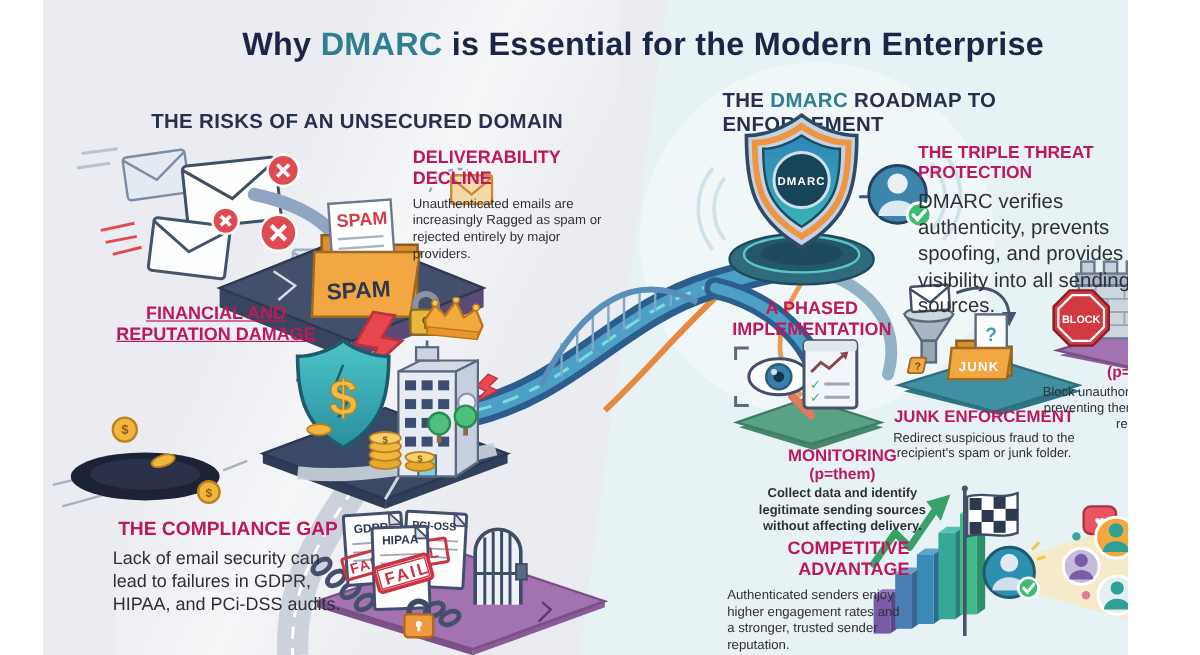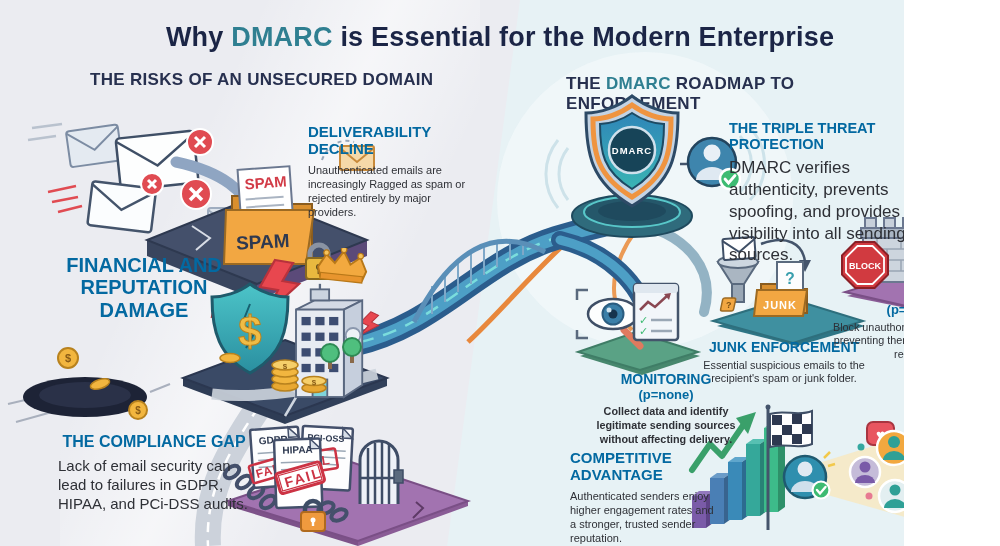--- a/index.html
+++ b/index.html
@@ -1,27 +1,27 @@
 <!DOCTYPE html>
 <html><head>
 <meta charset="utf-8">
 <style>
   html,body{margin:0;padding:0;}
   .canvas{position:relative;width:904px;height:546px;overflow:hidden;
-    background:#e7f2f5;font-family:"Liberation Sans","DejaVu Sans",sans-serif;}
+    background:#e7f2f5;font-family:"Liberation Sans","DejaVu Sans",sans-serif;margin-left:36px;}
   .bg-left{position:absolute;left:0;top:0;width:520px;height:546px;background:#ebecf1;
     clip-path:polygon(0 0,100% 0,86% 100%,0 100%);}
   .bg-sheen{position:absolute;left:60px;top:0;width:420px;height:546px;
     background:linear-gradient(115deg,rgba(255,255,255,0) 30%,rgba(255,255,255,.55) 50%,rgba(255,255,255,0) 70%);}
   .abs{position:absolute;}
   .title{left:0;top:22px;width:1000px;text-align:center;font-size:27px;font-weight:800;
     color:#1b2546;letter-spacing:.2px;}
   .accent{color:#2f7f91;}
   .sec-header{font-size:17px;font-weight:800;color:#27304f;letter-spacing:.3px;}
-  .blk-h{font-weight:800;color:#0369a1;line-height:1.12;}
+  .blk-h{font-weight:800;color:#be185d;line-height:1.12;}
   .blk-b{color:#2e3036;line-height:1.28;margin-top:5px;}
   .policy{display:block;font-weight:800;}
   .ctr{text-align:center;}
   .z2{z-index:2;}
   svg text{font-family:"Liberation Sans","DejaVu Sans",sans-serif;}
 </style>
 </head>
 <body>
 
 <div class="canvas">
@@ -50,21 +50,21 @@
         <line x1="497" y1="243" x2="497" y2="267"></line>
       <line x1="510" y1="242" x2="510" y2="260"></line>
         <line x1="523" y1="243" x2="523" y2="255"></line>
     </g>
     <path d="M 414,322 Q 470,212 545,252" stroke="#5a8fb8" stroke-width="5" fill="none"></path>
   </svg>
 
   <div class="abs title">
     <span>Why </span><span class="accent">DMARC</span><span> is Essential for the Modern Enterprise</span>
   </div>
-  <div class="abs sec-header" style="left:90px;top:70px;">THE RISKS OF AN UNSECURED DOMAIN</div>
+  <div class="abs sec-header" style="left:90px;top:92px;">THE RISKS OF AN UNSECURED DOMAIN</div>
   <div class="abs sec-header" style="left:566px;top:74px;">
     <span>THE </span><span class="accent">DMARC</span><span> ROADMAP TO ENFORCEMENT</span>
   </div>
 
   <svg class="abs" style="left:18px;top:100px" width="300" height="155" viewBox="0 0 300 155">
     <g stroke="#b9c2ce" stroke-width="2.5">
       <line x1="14" y1="28" x2="44" y2="24"></line>
         <line x1="10" y1="40" x2="38" y2="36"></line>
     </g>
     <g transform="rotate(-8 75 45)">
@@ -535,53 +535,56 @@
         <path d="M196,108 a11,9 0 0 1 22,0 z" fill="#2fa096"></path>
     </g>
   </svg>
 
   <div class="abs z2" style="left:308px;top:124px;width:168px;">
     <div class="blk-h" style="font-size:15px;">DELIVERABILITY DECLINE</div>
     <div class="blk-b" style="font-size:11px;">Unauthenticated emails are increasingly Ragged as spam or rejected entirely by major providers.</div>
   </div>
 
   <div class="abs ctr z2" style="left:38px;top:254px;width:212px;">
-    <div class="blk-h" style="font-size:20px;">FINANCIAL AND REPUTATION DAMAGE</div>
+    <div class="blk-h" style="font-size:15px;text-decoration:underline;">FINANCIAL AND REPUTATION DAMAGE</div>
   </div>
 
   <div class="abs z2" style="left:58px;top:433px;width:192px;">
     <div class="blk-h ctr" style="font-size:16px;">THE COMPLIANCE GAP</div>
     <div class="blk-b" style="font-size:15px;">Lack of email security can lead to failures in GDPR, HIPAA, and PCi-DSS audits.</div>
   </div>
 
   <div class="abs z2" style="left:729px;top:120px;width:215px;">
     <div class="blk-h" style="font-size:14.5px;">THE TRIPLE THREAT PROTECTION</div>
     <div class="blk-b" style="font-size:17px;">DMARC verifies authenticity, prevents spoofing, and provides visibility into all sending sources.</div>
   </div>
 
+  <div class="abs ctr z2" style="left:558px;top:250px;width:165px;">
+    <div class="blk-h" style="font-size:15px;">A PHASED IMPLEMENTATION</div>
+  </div>
 
   <div class="abs ctr z2" style="left:580px;top:372px;width:172px;">
     <div class="blk-h" style="font-size:14px;">
       <span>MONITORING</span>
-      <span class="policy" style="font-size:13px;">(p=none)</span>
+      <span class="policy" style="font-size:13px;">(p=them)</span>
     </div>
     <div class="blk-b" style="font-size:10.8px;margin-top:3px;font-weight:bold;">Collect data and identify legitimate sending sources without affecting delivery.</div>
   </div>
 
   <div class="abs ctr z2" style="left:694px;top:340px;width:180px;">
     <div class="blk-h" style="font-size:14px;">
       <span>JUNK ENFORCEMENT</span>
     </div>
-    <div class="blk-b" style="font-size:10.8px;margin-top:3px;">Essential suspicious emails to the recipient's spam or junk folder.</div>
+    <div class="blk-b" style="font-size:10.8px;margin-top:3px;">Redirect suspicious fraud to the recipient's spam or junk folder.</div>
   </div>
 
   <div class="abs ctr z2" style="left:830px;top:303px;width:172px;">
     <div class="blk-h" style="font-size:14px;">
       <span class="policy" style="font-size:13px;">(p=reject)</span>
     </div>
     <div class="blk-b" style="font-size:10.8px;margin-top:3px;">Block unauthorized emails entirely, preventing them from reaching the reciplent.</div>
   </div>
 
   <div class="abs z2" style="left:570px;top:450px;width:152px;">
-    <div class="blk-h" style="font-size:15px;">COMPETITIVE ADVANTAGE</div>
+    <div class="blk-h" style="font-size:15px;text-align:right;">COMPETITIVE ADVANTAGE</div>
     <div class="blk-b" style="font-size:11px;">Authenticated senders enjoy higher engagement rates and a stronger, trusted sender reputation.</div>
   </div>
 </div>
 
 </body></html>

